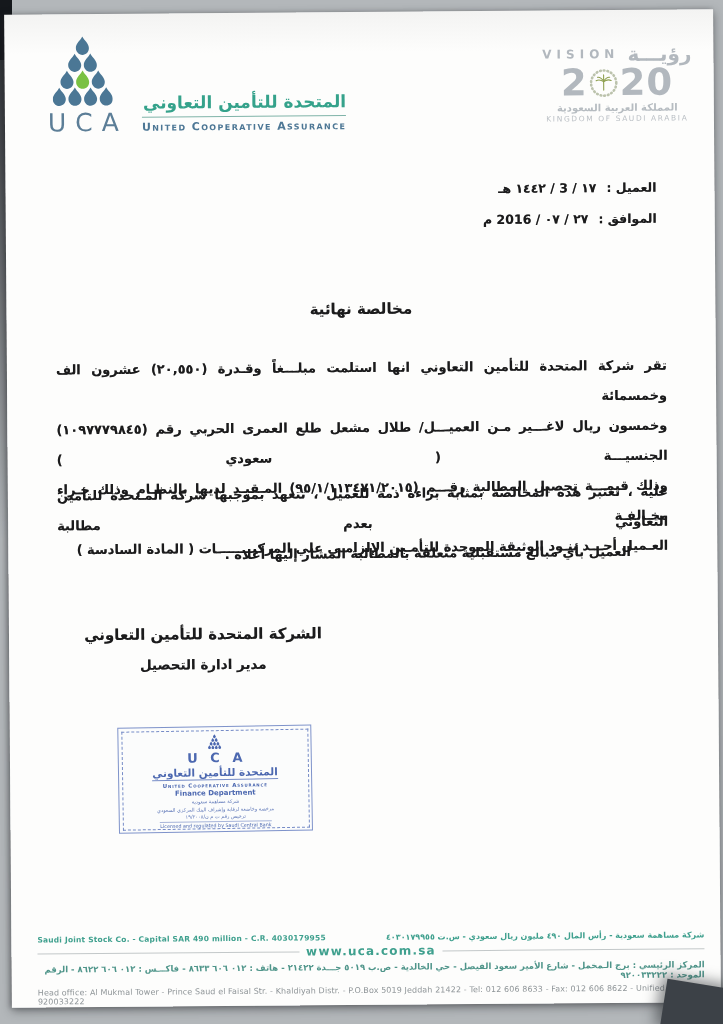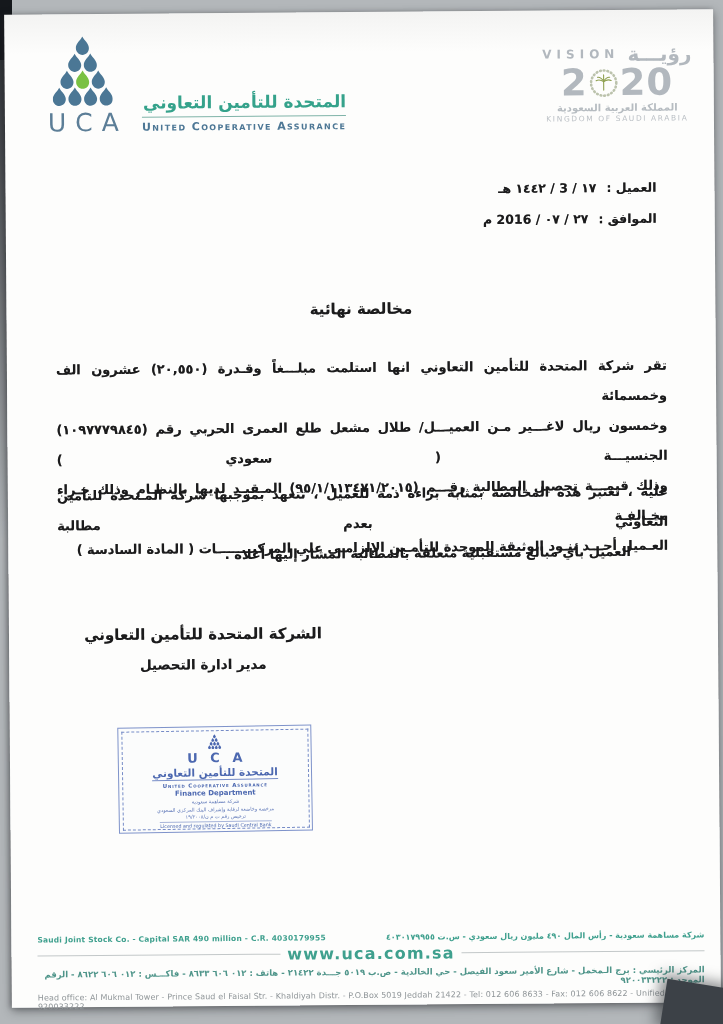--- a/index.html
+++ b/index.html
@@ -77,21 +77,21 @@
   .stamp-tiny { font-size:5px; direction:rtl; margin-top:1.5px; opacity:.9; }
   .stamp-tiny-en { font-size:4.8px; margin-top:1.5px; border-top:1px solid rgba(85,112,186,.5); padding-top:1px; }
 
   
   .footer { position:absolute; top:921px; left:26px; right:16px; }
   .f-row1 { display:flex; justify-content:space-between; align-items:flex-start; }
   .f-left-en { font-size:7.5px; font-weight:600; color:#3fa08e; letter-spacing:.2px; }
   .f-right-ar { font-size:8px; font-weight:bold; color:#3fa08e; direction:rtl; }
   .f-url-row { display:flex; align-items:center; gap:7px; margin-top:2px; }
   .f-rule { flex:1; border-top:1px solid #c3c8c9; }
-  .f-url { font-size:16px; color:#3fa08e; letter-spacing:1.2px; font-weight:600; }
+  .f-url { font-size:12px; color:#3fa08e; letter-spacing:1.2px; font-weight:600; }
   .f-addr-ar { margin-top:4px; text-align:right; direction:rtl; font-size:8.5px; font-weight:600; color:#4f958a; }
   .f-addr-en { margin-top:4px; text-align:left; font-size:8px; color:#8f9598; letter-spacing:.1px; }
 </style>
 </head>
 <body>
 
 <svg width="0" height="0" style="position:absolute" aria-hidden="true">
   <defs>
     <path id="drop" d="M10 0 C12.5 5.5 20 10.5 20 17.5 C20 23.5 15.5 28 10 28 C4.5 28 0 23.5 0 17.5 C0 10.5 7.5 5.5 10 0 Z"></path>
   </defs>

